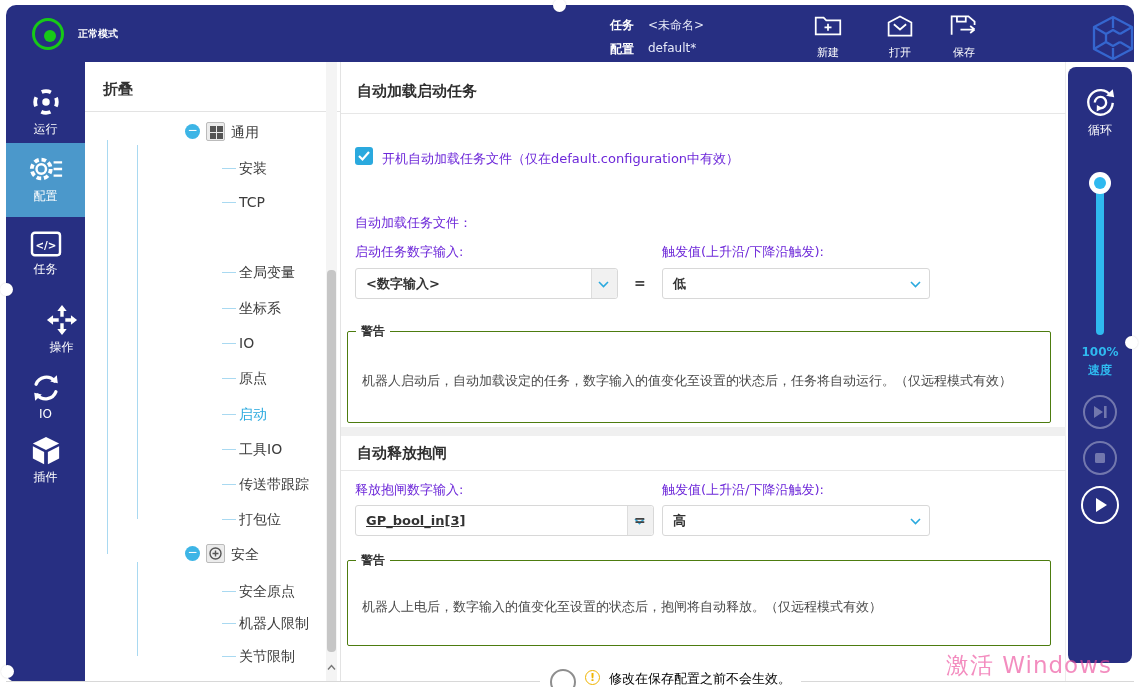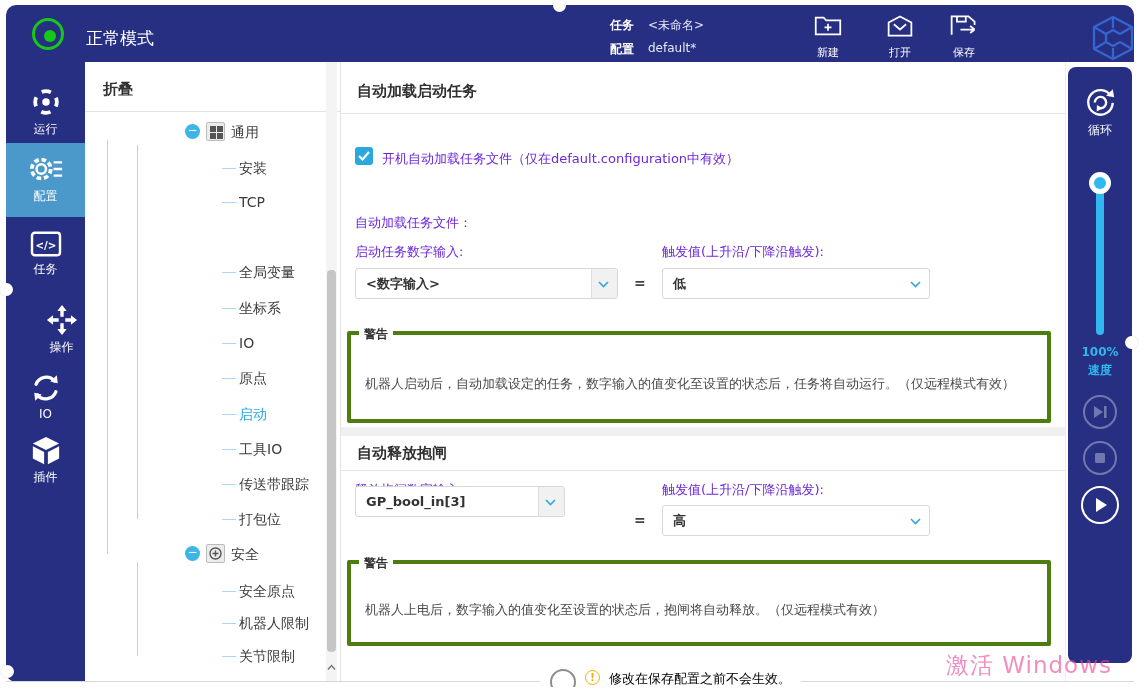--- a/index.html
+++ b/index.html
@@ -13,21 +13,21 @@
             border-radius:10px 10px 0 0; }
   .leftbar { left:6px; top:62px; width:79px; height:620px; background:#272f82;
              border-radius:0 0 0 10px; }
   .rightbar { left:1068px; top:67px; width:64px; height:596px; background:#272f82;
               border-radius:8px; }
 
   
   .status-ring { left:26px; top:13px; width:32px; height:32px; border:3px solid #17c917;
                  border-radius:50%; }
   .status-dot { left:9px; top:9px; width:12px; height:12px; background:#17c917; border-radius:50%; }
-  .mode-label { left:80px; top:22px; color:#fff; font-size:17px; font-weight:normal; }
+  .mode-label { left:72px; top:22px; color:#fff; font-size:10px; font-weight:bold; }
   .tb-kv-label { color:#fff; font-size:12px; font-weight:bold; }
   .tb-kv-value { color:#e6e9f8; font-size:12px; }
   .tb-action { width:64px; text-align:center; cursor:pointer; }
   .tb-action-label { color:#fff; font-size:11px; display:block; margin-top:2px; }
   .logo { left:1085px; top:10px; }
 
   
   .nav-item { left:6px; width:79px; text-align:center; color:#fff; font-size:12px; cursor:pointer; }
   .nav-active { left:6px; top:143px; width:79px; height:74px; background:#4b98cb; }
   .nav-icon { display:block; margin:0 auto 3px auto; }
@@ -62,21 +62,21 @@
   .text-input { width:200px; height:30px; border:1px solid #c9c9c9; border-radius:2px;
                 font-size:14px; font-weight:bold; color:#222; padding:0 9px;
                 font-family:"DejaVu Sans","Liberation Sans",sans-serif; }
   .dropdown { height:31px; border:1px solid #d8d8d8; border-radius:3px; background:#fff;
               font-size:13px; font-weight:bold; color:#333; line-height:29px; padding-left:10px;
               cursor:pointer; }
   .dd-zone { position:absolute; right:0; top:0; width:26px; height:29px; background:#f1f1f1;
              border-left:1px solid #ddd; border-radius:0 3px 3px 0; }
   .dd-chev { position:absolute; right:8px; top:12px; }
   .equals { font-size:14px; font-weight:bold; color:#444; }
-  .warnbox { border:4px solid #4d7c0f; border-radius:2px; }
+  .warnbox { border:1px solid #4d7c0f; border-radius:2px; }
   .warn-legend { position:absolute; top:-9px; left:8px; background:#fff; padding:0 5px;
                  font-size:12px; font-weight:bold; color:#333; }
   .warn-text { position:absolute; left:14px; font-size:13px; color:#4a4a4a; }
   .sep-band { left:341px; top:427px; width:725px; height:9px; background:#f0f0f0; }
 
   
   .rb-label { left:1068px; width:64px; text-align:center; color:#fff; font-size:12px; }
   .rb-blue  { color:#2fb9ef; font-weight:bold; }
   .slider-track { left:1096px; top:183px; width:8px; height:152px; background:#2fb9ef; border-radius:4px; cursor:pointer; }
   .slider-knob { left:1089px; top:172px; width:22px; height:22px; background:#fff; border-radius:50%; cursor:grab; }
@@ -332,21 +332,21 @@
   </div>
 
   <div class="abs sep-band"></div>
 
   <div class="abs sec-title" style="left:357px; top:444px;">自动释放抱闸</div>
   <div class="abs hline" style="left:341px; top:470px; width:725px;"></div>
 
   <div class="abs form-label" style="left:355px; top:481px;">释放抱闸数字输入:</div>
   <div class="abs form-label" style="left:662px; top:481px;">触发值(上升沿/下降沿触发):</div>
 
-  <div class="abs dropdown" style="left:355px; top:486px; width:210px;">
+  <div class="abs dropdown" style="left:355px; top:505px; width:299px;text-decoration:underline;">
     <span>GP_bool_in[3]</span>
     <div class="dd-zone"></div>
     <svg class="dd-chev" width="11" height="7" viewBox="0 0 11 7" fill="none" stroke="#2aa9de" stroke-width="1.6">
         <polyline points="1,1 5.5,5.5 10,1"></polyline>
       </svg>
   </div>
   <div class="abs equals" style="left:634px; top:512px;">=</div>
   <div class="abs dropdown" style="left:662px; top:505px; width:268px;">
     <span>高</span>
     <svg class="dd-chev" width="11" height="7" viewBox="0 0 11 7" fill="none" stroke="#2aa9de" stroke-width="1.6">

